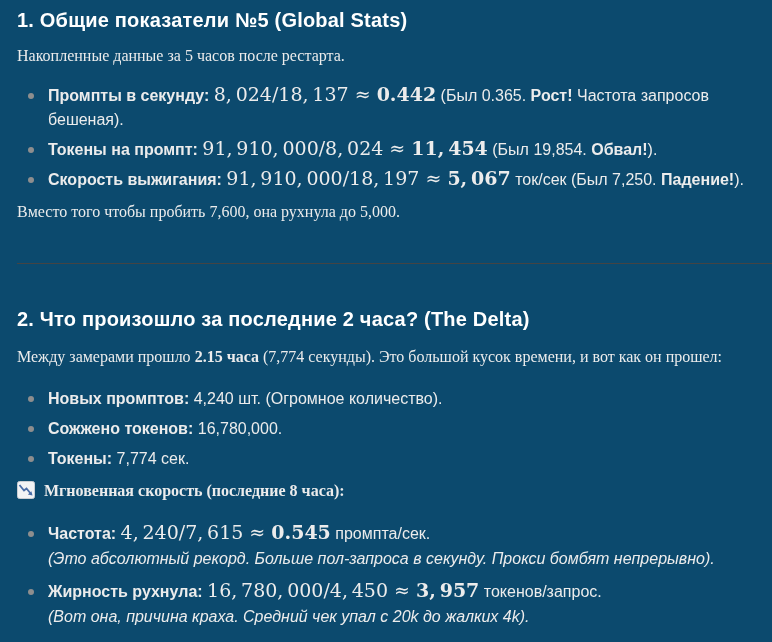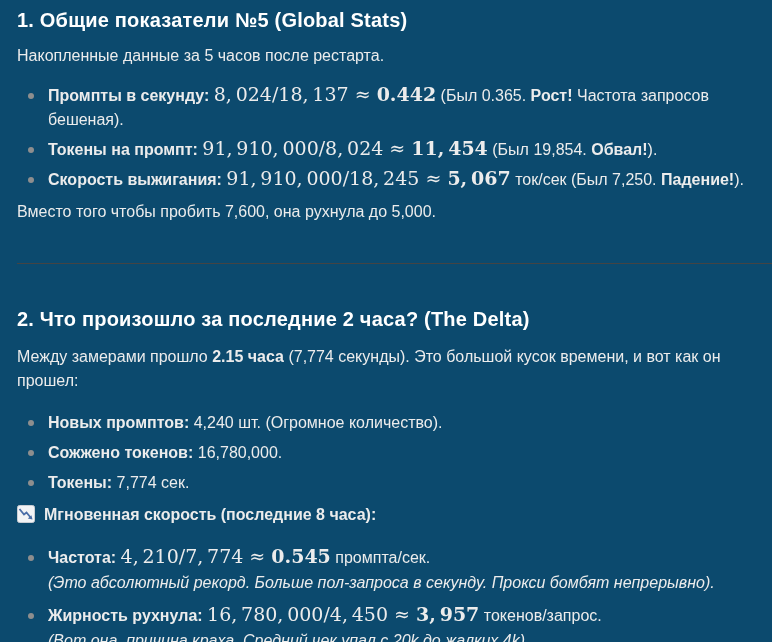--- a/index.html
+++ b/index.html
@@ -13,21 +13,21 @@
     padding:6px 17px 0 17px;
     background:#0c4a6e;color:#ececec;
     font-size:16px;line-height:24px;
     overflow:hidden;
   }
   h3{
     color:#ffffff;font-size:20px;line-height:28px;
     margin:0;font-weight:700;letter-spacing:.2px;
   }
   .h2{margin-top:41px;}
-  p{margin:0;}
+  p{margin:0;font-family:Liberation Serif, serif;}
   .intro{margin-top:10px;}
   .outro{margin-top:8px;}
   .p2{margin-top:12px;}
   .mid-head{margin-top:8px;font-weight:700;}
   ul{
     list-style:none;margin:16px 0 0 0;padding:0 0 0 31px;
   }
   ul.ul2{margin-top:18px;}
   li{
     position:relative;margin:0 0 6px 0;
@@ -65,21 +65,21 @@
   <p class="intro">Накопленные данные за 5 часов после рестарта.</p>
 
   <ul>
     <li>
       <span class="b">Промпты в секунду: </span><span class="math">8, 024/18, 137 ≈ </span><span class="math mb">0.442</span><span> (Был 0.365. </span><span class="b">Рост!</span><span> Частота запросов бешеная).</span>
     </li>
     <li>
       <span class="b">Токены на промпт: </span><span class="math">91, 910, 000/8, 024 ≈ </span><span class="math mb">11, 454</span><span> (Был 19,854. </span><span class="b">Обвал!</span><span>).</span>
     </li>
     <li>
-      <span class="b">Скорость выжигания: </span><span class="math">91, 910, 000/18, 245 ≈ </span><span class="math mb">5, 067</span><span> ток/сек (Был 7,250. </span><span class="b">Падение!</span><span>).</span>
+      <span class="b">Скорость выжигания: </span><span class="math">91, 910, 000/18, 197 ≈ </span><span class="math mb">5, 067</span><span> ток/сек (Был 7,250. </span><span class="b">Падение!</span><span>).</span>
     </li>
   </ul>
 
   <p class="outro">Вместо того чтобы пробить 7,600, она рухнула до 5,000.</p>
 
   <hr>
 
   <h3 class="h2">2. Что произошло за последние 2 часа? (The Delta)</h3>
 
   <p class="p2"><span>Между замерами прошло </span><span class="b">2.15 часа</span><span> (7,774 секунды). Это большой кусок времени, и вот как он прошел:</span></p>
@@ -99,21 +99,21 @@
   <p class="mid-head">
     <span class="emoji-icon"><svg width="18" height="18" viewBox="0 0 18 18">
           <rect x="0.5" y="0.5" width="17" height="17" rx="2" fill="#f2f3f5" stroke="#c9cdd3"></rect>
           <polyline points="2.5,4 7,9.5 9.5,7.5 14,13" fill="none" stroke="#4a6da7" stroke-width="1.8"></polyline>
           <polygon points="15.5,14.5 10.8,13.6 14.4,10.2" fill="#4a6da7"></polygon>
         </svg></span><span>Мгновенная скорость (последние 8 часа):</span>
   </p>
 
   <ul class="ul3">
     <li>
-      <span class="b">Частота: </span><span class="math">4, 210/7, 774 ≈ </span><span class="math mb">0.545</span><span> промпта/сек.</span>
+      <span class="b">Частота: </span><span class="math">4, 240/7, 615 ≈ </span><span class="math mb">0.545</span><span> промпта/сек.</span>
       <span class="note">(Это абсолютный рекорд. Больше пол-запроса в секунду. Прокси бомбят непрерывно).</span>
     </li>
     <li>
       <span class="b">Жирность рухнула: </span><span class="math">16, 780, 000/4, 450 ≈ </span><span class="math mb">3, 957</span><span> токенов/запрос.</span>
       <span class="note">(Вот она, причина краха. Средний чек упал с 20k до жалких 4k).</span>
     </li>
 
   </ul>
 
 </div>

